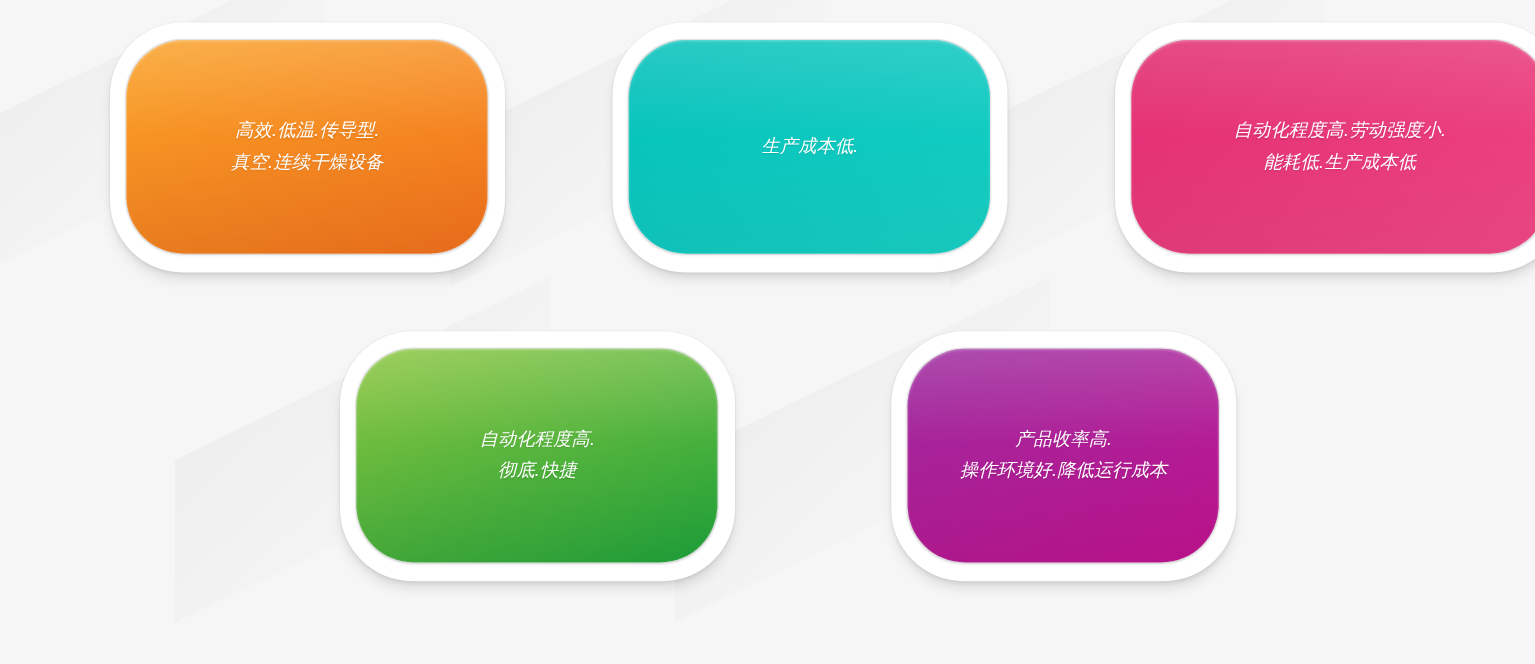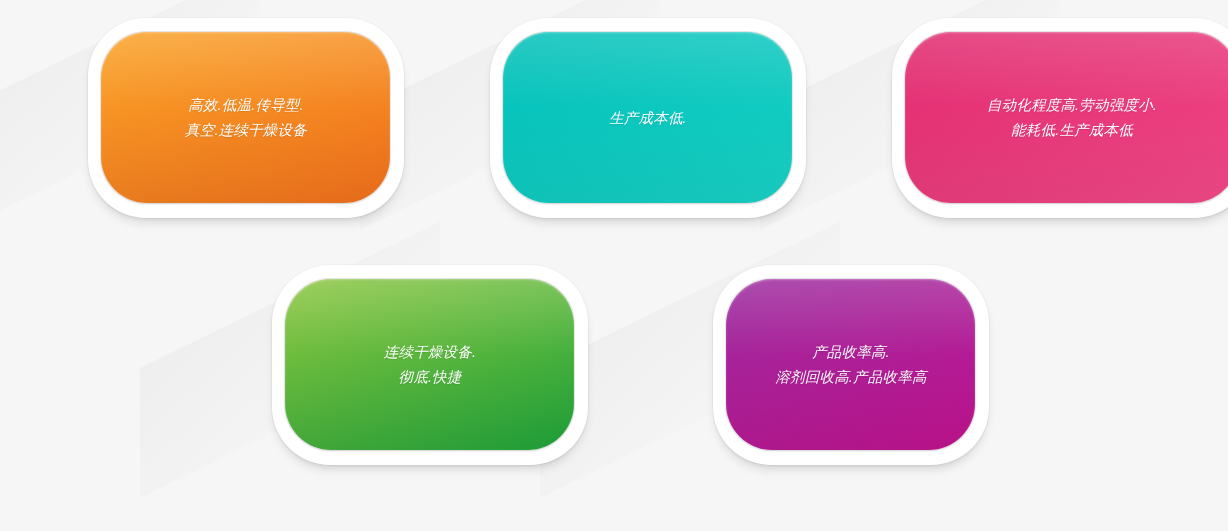--- a/index.html
+++ b/index.html
@@ -137,30 +137,30 @@
     </div>
   </div>
 
   <div class="card" style="left:272px; top:265px; width:316px; height:200px;">
     <div class="bezel"></div>
     <div class="groove" style="left:12px; top:13px; right:13px; bottom:14px;"></div>
     <div class="face" id="face-3" style="inset: 14px 14px 15px 13px; background: linear-gradient(160deg, rgb(140, 198, 63) 0%, rgb(30, 163, 58) 100%);">
       <div class="face-gloss"></div>
     </div>
     <div class="caption" style="color: rgb(255, 255, 255);">
-      <span class="ln">连续干燥设备.</span>
+      <span class="ln">自动化程度高.</span>
       <span class="ln">彻底.快捷</span>
     </div>
   </div>
 
   <div class="card" style="left:713px; top:265px; width:276px; height:200px;">
     <div class="bezel"></div>
     <div class="groove" style="left:12px; top:13px; right:13px; bottom:14px;"></div>
     <div class="face" id="face-4" style="inset: 14px 14px 15px 13px; background: linear-gradient(160deg, rgb(155, 42, 158) 0%, rgb(194, 18, 143) 100%);">
       <div class="face-gloss"></div>
     </div>
     <div class="caption" style="color: rgb(255, 255, 255);">
       <span class="ln">产品收率高.</span>
-      <span class="ln">溶剂回收高.产品收率高</span>
+      <span class="ln">操作环境好.降低运行成本</span>
     </div>
   </div>
 
 </div>
 
 </body></html>

